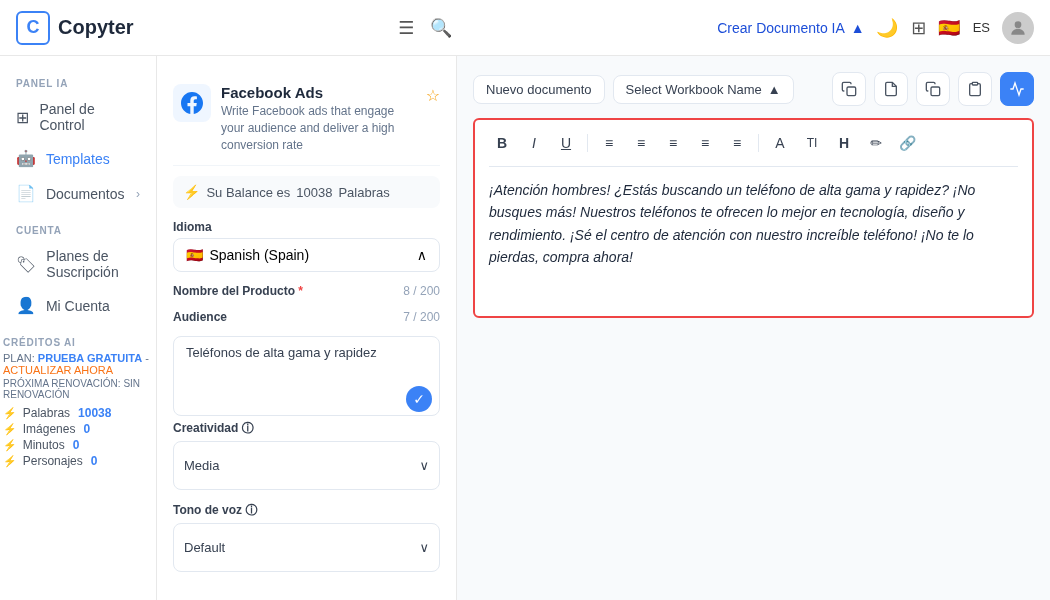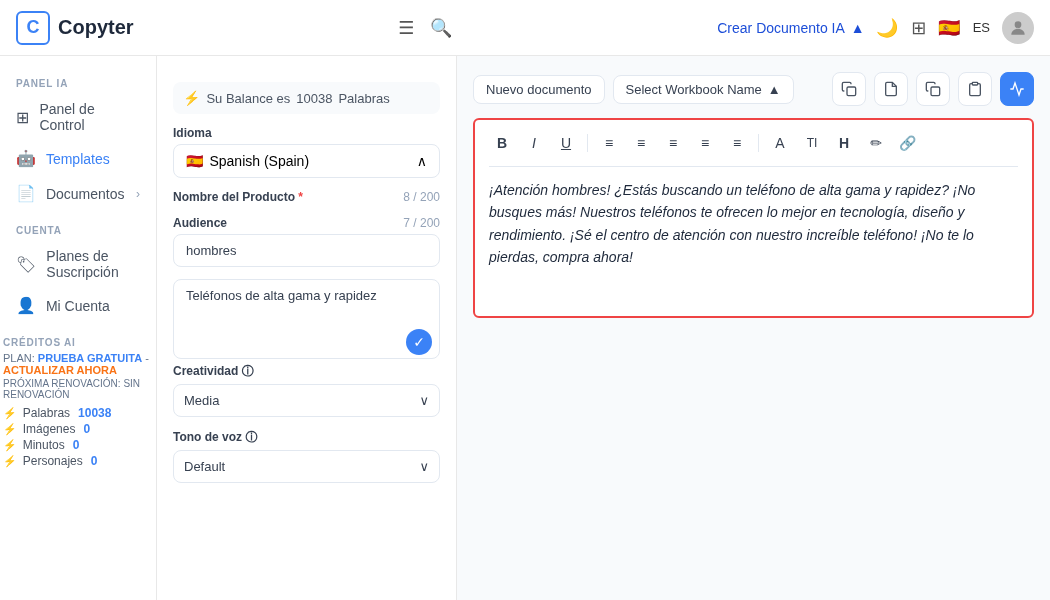--- a/index.html
+++ b/index.html
@@ -47,21 +47,21 @@
       cursor: pointer; color: #4b5563; font-size: 14px; border-radius: 0;
       position: relative;
     }
     .sidebar-item.active { color: #3b82f6; font-weight: 500; }
     .sidebar-item .icon { font-size: 16px; }
     .sidebar-item .arrow { margin-left: auto; font-size: 12px; color: #94a3b8; }
 
     .credits-section { padding: 10px 3px; margin-top: 4px; }
     .plan-label { font-size: 11px; color: #64748b; margin-bottom: 2px; }
     .plan-link-free { color: #3b82f6; font-weight: 600; text-decoration: none; font-size: 11px; }
-    .plan-link-update { color: #f97316; font-weight: 700; text-decoration: none; font-size: 11px; }
+    .plan-link-update { color: #f97316; font-weight: 400; text-decoration: none; font-size: 11px; }
     .renovacion { font-size: 10px; color: #64748b; margin-bottom: 6px; }
     .credit-row { display: flex; align-items: center; gap: 6px; font-size: 12px; color: #4b5563; margin-bottom: 2px; }
     .credit-row .credit-icon { color: #3b82f6; font-size: 11px; }
     .credit-val { color: #3b82f6; font-weight: 600; margin-left: 2px; }
 
     
     .center-panel {
       width: 300px; background: #fff; border-right: 1px solid #e8e8e8;
       padding: 16px; flex-shrink: 0; overflow-y: auto;
     }
@@ -114,21 +114,21 @@
       position: absolute; bottom: 8px; right: 8px;
       width: 26px; height: 26px; border-radius: 50%; background: #3b82f6;
       color: #fff; display: flex; align-items: center; justify-content: center;
       font-size: 14px; cursor: pointer;
     }
 
     .row-2col { display: flex; gap: 12px; margin-top: 0; flex-direction: column; }
     .col-half { flex: 1; }
     .select-field {
       width: 100%; border: 1px solid #e2e8f0; border-radius: 8px;
-      padding: 8px 10px; font-size: 13px; display: flex; align-items: center;
+      padding: 16px 10px; font-size: 13px; display: flex; align-items: center;
       justify-content: space-between; cursor: pointer; background: #fff;
       color: #374151;
     }
 
     
     .right-panel { flex: 1; background: #f8fafc; padding: 16px; overflow-y: auto; }
     .right-toolbar {
       display: flex; align-items: center; gap: 8px; margin-bottom: 12px;
     }
     .doc-name-btn {
@@ -254,20 +254,32 @@
       </div>
       <div class="credit-row">
         <span class="credit-icon">⚡</span>
         <span>Personajes</span>
         <span class="credit-val">0</span>
       </div>
     </div>
   </div>
 
   <div class="center-panel">
+    <div class="template-card">
+      <div class="template-icon">
+        <svg width="22" height="22" viewBox="0 0 24 24" fill="#1877f2">
+            <path d="M24 12.073C24 5.405 18.627 0 12 0S0 5.405 0 12.073c0 6.028 4.388 11.024 10.125 11.927V15.56H7.078v-3.487h3.047V9.41c0-3.025 1.79-4.697 4.533-4.697 1.313 0 2.686.235 2.686.235v2.97h-1.513c-1.491 0-1.956.929-1.956 1.882v2.273h3.328l-.532 3.487h-2.796v8.44C19.612 23.097 24 18.101 24 12.073z"></path>
+          </svg>
+      </div>
+      <div class="template-info">
+        <div class="template-title">Facebook Ads</div>
+        <div class="template-desc">Write Facebook ads that engage your audience and deliver a high conversion rate</div>
+      </div>
+      <div class="star-icon">☆</div>
+    </div>
 
     <div class="balance-bar">
       <span class="balance-icon">⚡</span>
       <span>Su Balance es</span>
       <span class="balance-val">10038</span>
       <span>Palabras</span>
     </div>
 
     <div class="form-section">
       <div class="form-label">
@@ -287,21 +299,20 @@
         <span><span>Nombre del Producto</span><span class="required"> *</span></span>
         <span class="char-count">8 / 200</span>
       </div>
     </div>
 
     <div class="form-section">
       <div class="form-label">
         <span>Audience</span>
         <span class="char-count">7 / 200</span>
       </div>
-      <input type="text" value="hombres" style="">
     </div>
 
     <div class="form-section">
       <div class="textarea-wrapper">
         <textarea style="">Teléfonos de alta gama y rapidez</textarea>
         <div class="check-icon">✓</div>
       </div>
     </div>
 
     <div class="row-2col">

